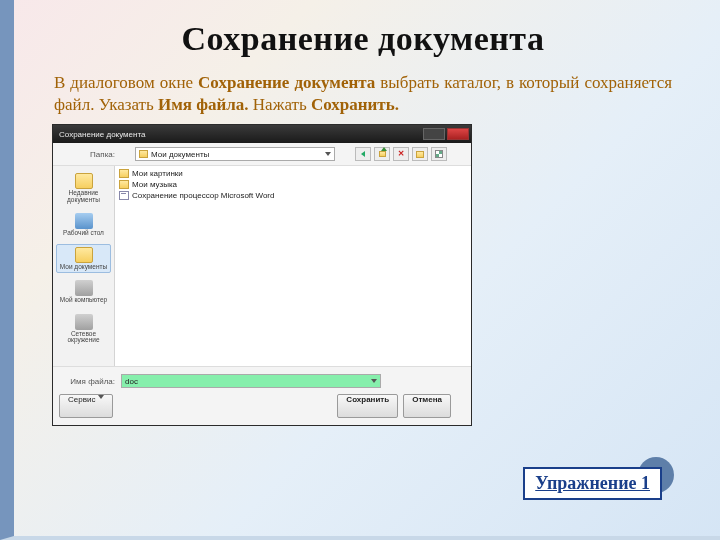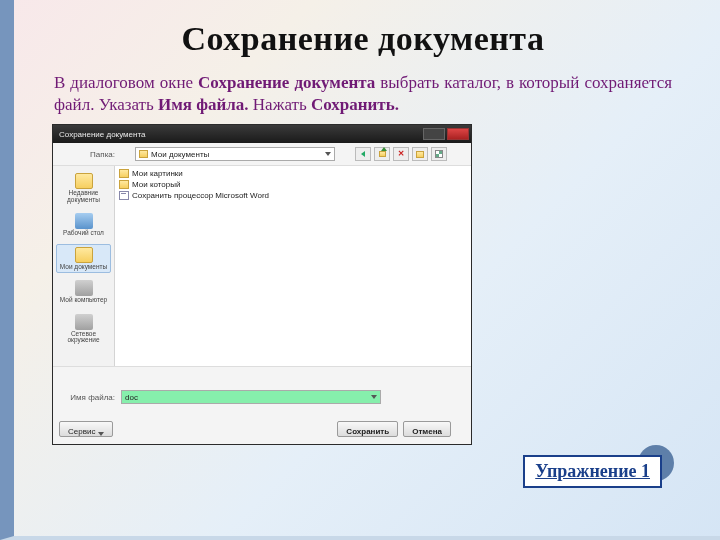--- a/index.html
+++ b/index.html
@@ -18,21 +18,21 @@
     font-family: "Book Antiqua", "Palatino Linotype", Georgia, serif;
     font-weight: bold;
     font-size: 34px;
     text-align: center;
     color: #111;
     margin-bottom: 14px;
     letter-spacing: 0.5px;
   }
   .intro {
     font-size: 17px;
-    color: #701a75;
+    color: #a16207;
     text-align: justify;
     line-height: 1.3;
     margin-bottom: 8px;
   }
   .intro b { font-weight: bold; }
 
   
   .dialog {
     width: 420px;
     border: 1px solid #2b2b2b;
@@ -109,40 +109,40 @@
     padding: 3px 4px;
     display:flex;flex-direction:column;gap:2px;
   }
   .frow { display:flex;align-items:flex-end;gap:3px;font-size:8px;color:#222;}
   .fico { width:10px;height:9px;background:linear-gradient(#ffe9a0,#f6cf60);border:1px solid #caa33d;}
   .fico.doc { background:#fff;border:1px solid #88a; position:relative;}
   .fico.doc::before{content:"";position:absolute;top:1px;left:1px;width:5px;height:1px;background:#88a;}
 
   .bottom {
     border-top: 1px solid #ddd;
-    padding: 23px 6px 7px 6px;
-    display:flex;flex-direction:column;gap:14px;
+    padding: 7px 6px 7px 6px;
+    display:flex;flex-direction:column;gap:3px;
   }
   .formrow { display:flex;align-items:center;gap:6px;}
   .formlbl { width:56px;text-align:right;font-size:8px;color:#555;}
   .formbox { width:260px;height:14px;background:#86efac;border:1px solid #aaa;display:flex;align-items:center;padding:0 3px;}
   .actionrow { display:flex;align-items:center;justify-content:space-between;margin-top:3px;}
   .winbtn {
-    height:16px;padding:0 8px;font-size:8px;color:#222;
+    height:24px;padding:0 8px;font-size:8px;color:#222;
     background:linear-gradient(#f8f8f8,#dcdcdc);
     border:1px solid #9a9a9a;border-radius:2px;
-    display:flex;align-items:flex-end;gap:3px;
+    display:flex;align-items:flex-start;gap:3px;
   }
   .rightbtns { display:flex;gap:5px; margin-right:14px;font-weight:bold;}
 
   
   .linkwrap {
     position:absolute;
     right: 58px;
-    bottom: 48px;
+    bottom: 36px;
     margin-left: 20px;
   }
   .bubble {
     position:absolute; right:-12px; top:-10px;
     width:36px;height:36px;border-radius:50%;
     background:#5e7fa9; z-index:1;
   }
   .linkbox {
     position:relative; z-index:2;
     padding: 4px 10px;
@@ -232,25 +232,25 @@
         </div>
       </div>
 
       <div class="filelist">
         <div class="frow">
           <span class="fico"></span>
           <span>Мои картинки</span>
         </div>
         <div class="frow">
           <span class="fico"></span>
-          <span>Мои который</span>
+          <span>Мои музыка</span>
         </div>
         <div class="frow">
           <span class="fico doc"></span>
-          <span>Сохранить процессор Microsoft Word</span>
+          <span>Сохранение процессор Microsoft Word</span>
         </div>
       </div>
     </div>
 
     <div class="bottom">
       <div class="formrow">
         <div class="formlbl">Имя файла:</div>
         <div class="formbox">
           <span>doc</span>
           <span class="drop" style="margin-left:auto"></span>

